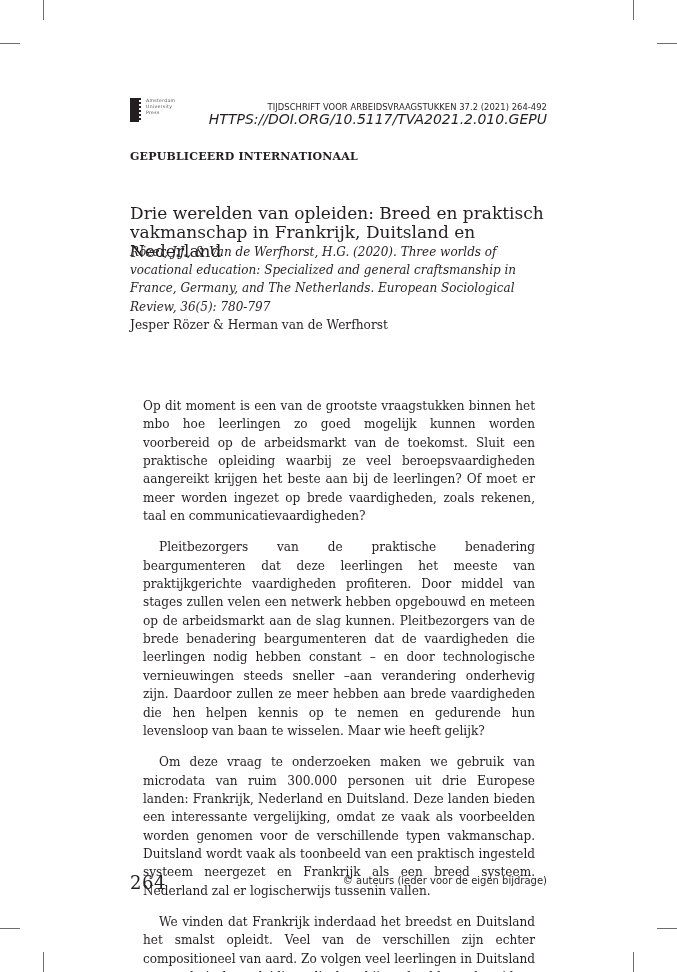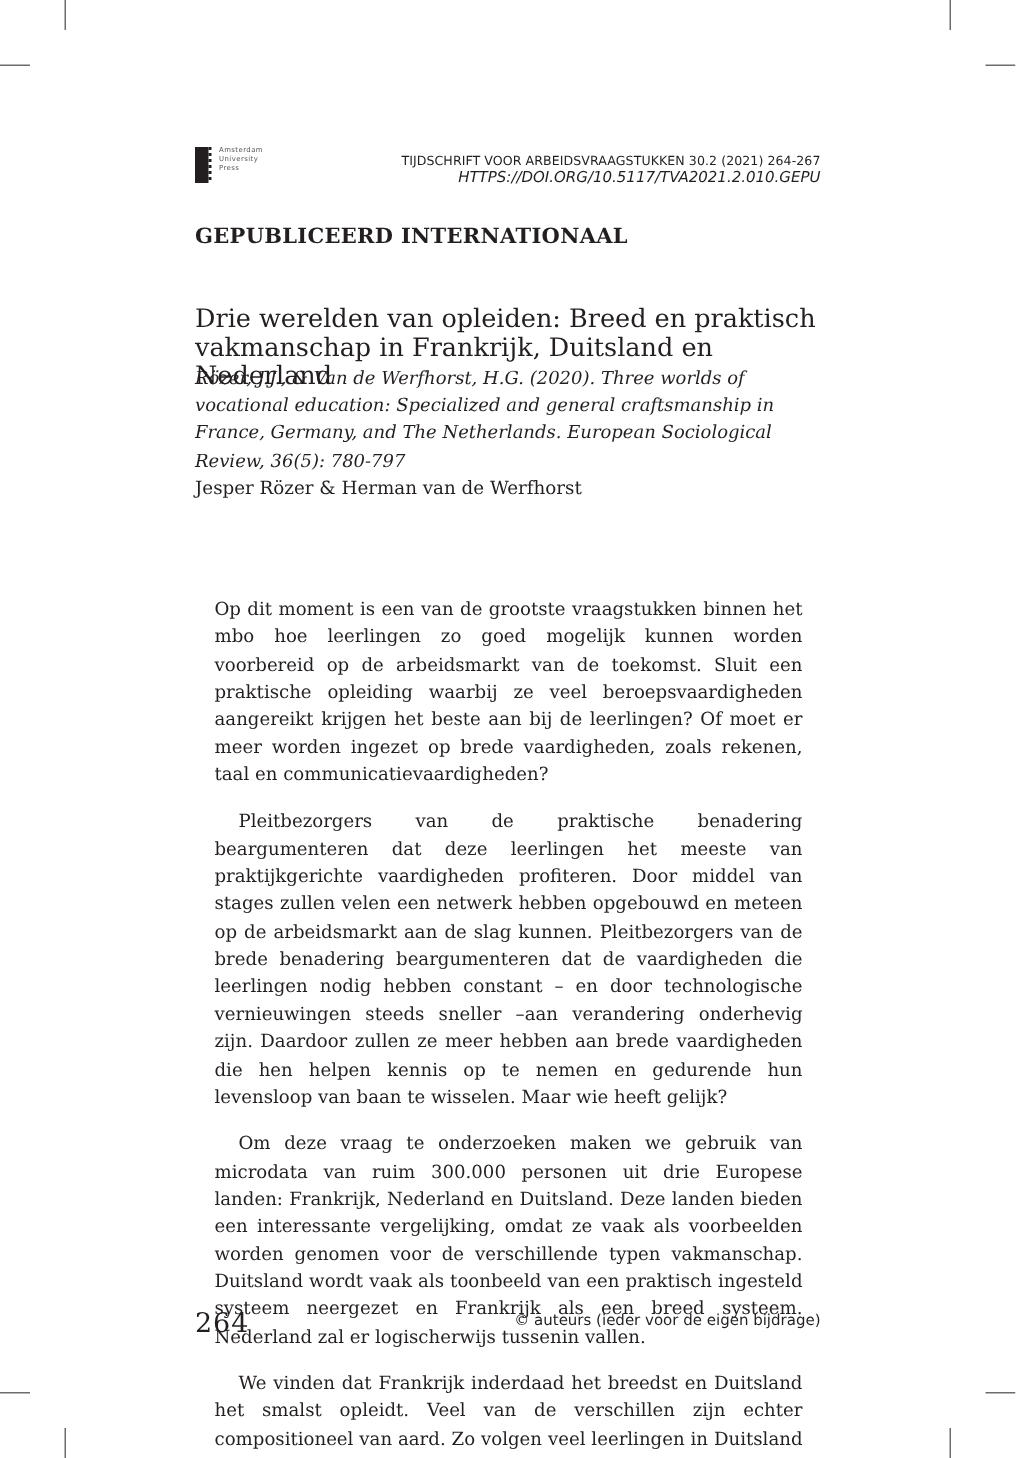--- a/index.html
+++ b/index.html
@@ -14,23 +14,23 @@
   .logo { position: absolute; left: 130px; top: 98px; display: flex; align-items: flex-start; }
   .logo-mark { width: 9px; height: 24px; background: #231f20; position: relative; }
   .logo-mark::after {
     content: ""; position: absolute; right: -2px; top: 0; width: 2px; height: 24px;
     background: repeating-linear-gradient(to bottom, #231f20 0 2px, transparent 2px 4px);
   }
   .logo-text { margin-left: 7px; font-family: "DejaVu Sans", sans-serif; font-size: 4.6px; line-height: 6.2px; color: #555; letter-spacing: 0.3px; }
 
   .running-head { position: absolute; right: 130px; top: 101px; text-align: right; font-family: "DejaVu Sans", sans-serif; color: #231f20; }
   .running-head .journal { font-size: 8.4px; line-height: 12px; letter-spacing: 0.05px; }
-  .running-head .doi { font-size: 10px; line-height: 12px; font-style: italic; }
+  .running-head .doi { font-size: 14px; line-height: 12px; font-style: italic; }
 
-  .section-label { position: absolute; left: 130px; top: 150px; font-size: 14px; font-weight: bold; letter-spacing: 0.2px; }
+  .section-label { position: absolute; left: 130px; top: 150px; font-size: 11px; font-weight: bold; letter-spacing: 0.2px; }
 
   .title { position: absolute; left: 130px; top: 204px; width: 430px; font-size: 17px; font-weight: normal; line-height: 19px; }
   .citation { position: absolute; left: 130px; top: 243px; width: 430px; font-size: 12px; font-style: italic; line-height: 18.2px; color: #231f20; }
 
   .authors { position: absolute; left: 130px; top: 316px; font-size: 12.2px; line-height: 18px; }
 
   .body { position: absolute; left: 130px; top: 384px; width: 418px; font-size: 12.1px; line-height: 18.35px; text-align: justify; hyphens: manual; }
   .body p { margin: 13px; }
   .body p + p { text-indent: 16px; }
 
@@ -52,21 +52,21 @@
 <div class="logo">
   <div class="logo-mark"></div>
   <div class="logo-text">
     <div>Amsterdam</div>
     <div>University</div>
     <div>Press</div>
   </div>
 </div>
 
 <div class="running-head">
-  <div class="journal">TIJDSCHRIFT VOOR ARBEIDSVRAAGSTUKKEN 30.2 (2021) 264-267</div>
+  <div class="journal">TIJDSCHRIFT VOOR ARBEIDSVRAAGSTUKKEN 37.2 (2021) 264-492</div>
   <div class="doi">HTTPS://DOI.ORG/10.5117/TVA2021.2.010.GEPU</div>
 </div>
 
 <div class="section-label">GEPUBLICEERD INTERNATIONAAL</div>
 
 <h1 class="title" style="margin:0;">Drie werelden van opleiden: Breed en praktisch vakmanschap in Frankrijk, Duitsland en Nederland</h1>
 <div class="citation">Rözer, J.J., &amp; Van de Werfhorst, H.G. (2020). Three worlds of vocational education: Specialized and general craftsmanship in France, Germany, and The Netherlands. European Sociological Review, 36(5): 780-797</div>
 
 <div class="authors">
   <div>Jesper Rözer &amp; Herman van de Werfhorst</div>

